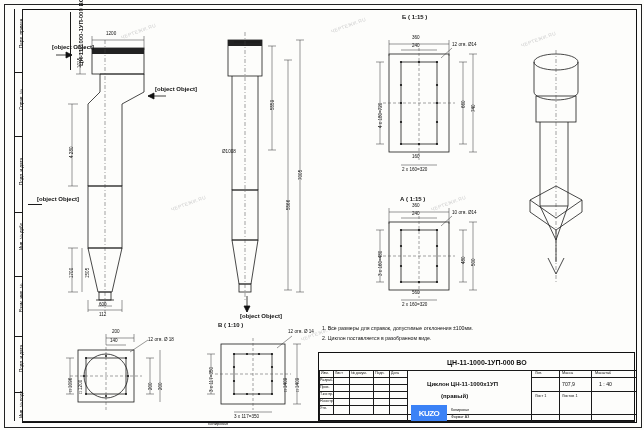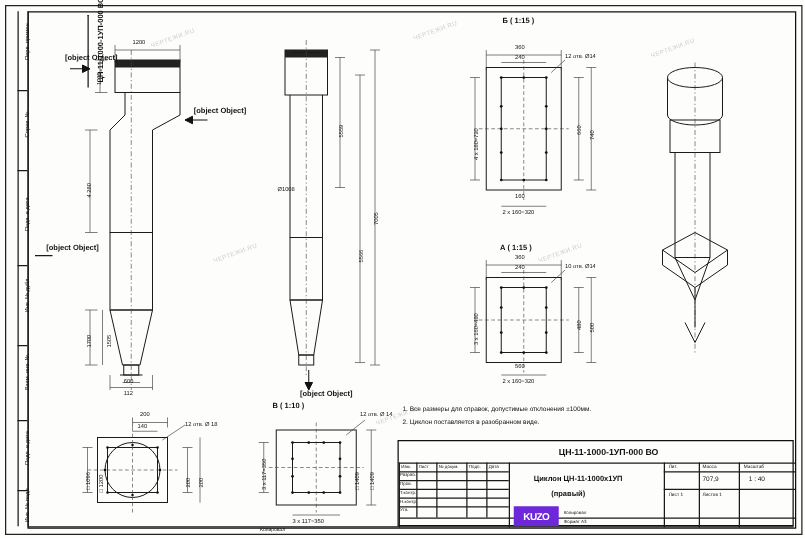--- a/index.html
+++ b/index.html
@@ -12,21 +12,21 @@
   .frame-inner{position:absolute;left:22px;top:9px;width:613px;height:412px;border:1.4px solid #111;}
   .txt{position:absolute;font-size:4.6px;color:#111;white-space:nowrap;line-height:1;}
   .txt.b{font-weight:bold;}
   .t5{font-size:5.2px;}
   .t6{font-size:6px;}
   .t7{font-size:7px;}
   .rot{transform-origin:0 0;transform:rotate(-90deg);}
   svg{position:absolute;left:0;top:0;overflow:visible;}
   .stamp{position:absolute;border:1px solid #111;box-sizing:border-box;}
   .watermark{position:absolute;font-size:5px;color:#cfcfcf;letter-spacing:0.4px;transform:rotate(-20deg);white-space:nowrap;}
-  .logo{position:absolute;border:1px solid #111;box-sizing:border-box;display:flex;align-items:center;justify-content:center;font-weight:bold;font-size:8px;letter-spacing:-0.5px;background:#6d28d9;color:#fff;text-align:center;}
+  .logo{position:absolute;border:1px solid #111;box-sizing:border-box;display:flex;align-items:center;justify-content:center;font-weight:bold;font-size:8px;letter-spacing:-0.5px;background:#3b82f6;color:#fff;text-align:center;}
 </style>
 </head>
 <body>
 
 <div id="sheet">
 
   <div class="frame-outer"></div>
   <div class="frame-inner"></div>
 
   <div class="ln v" style="left:22px;top:9px;height:412px;"></div>

